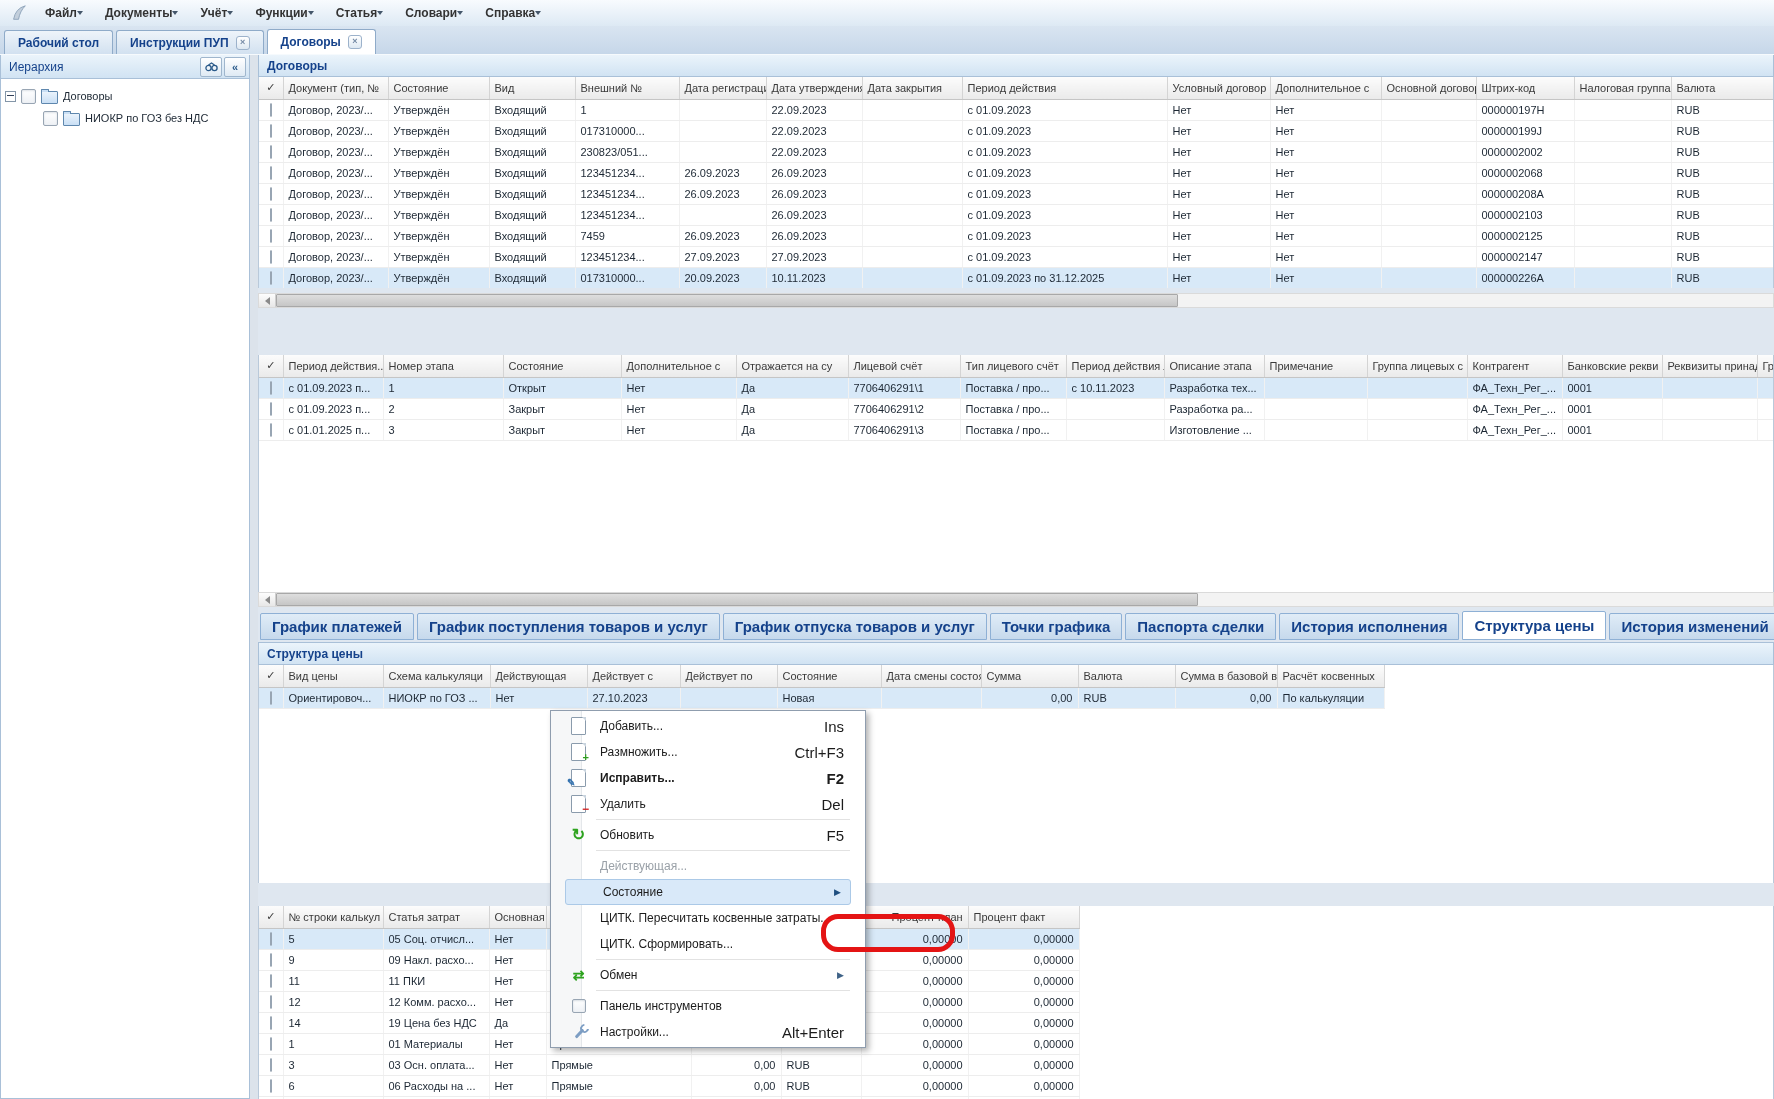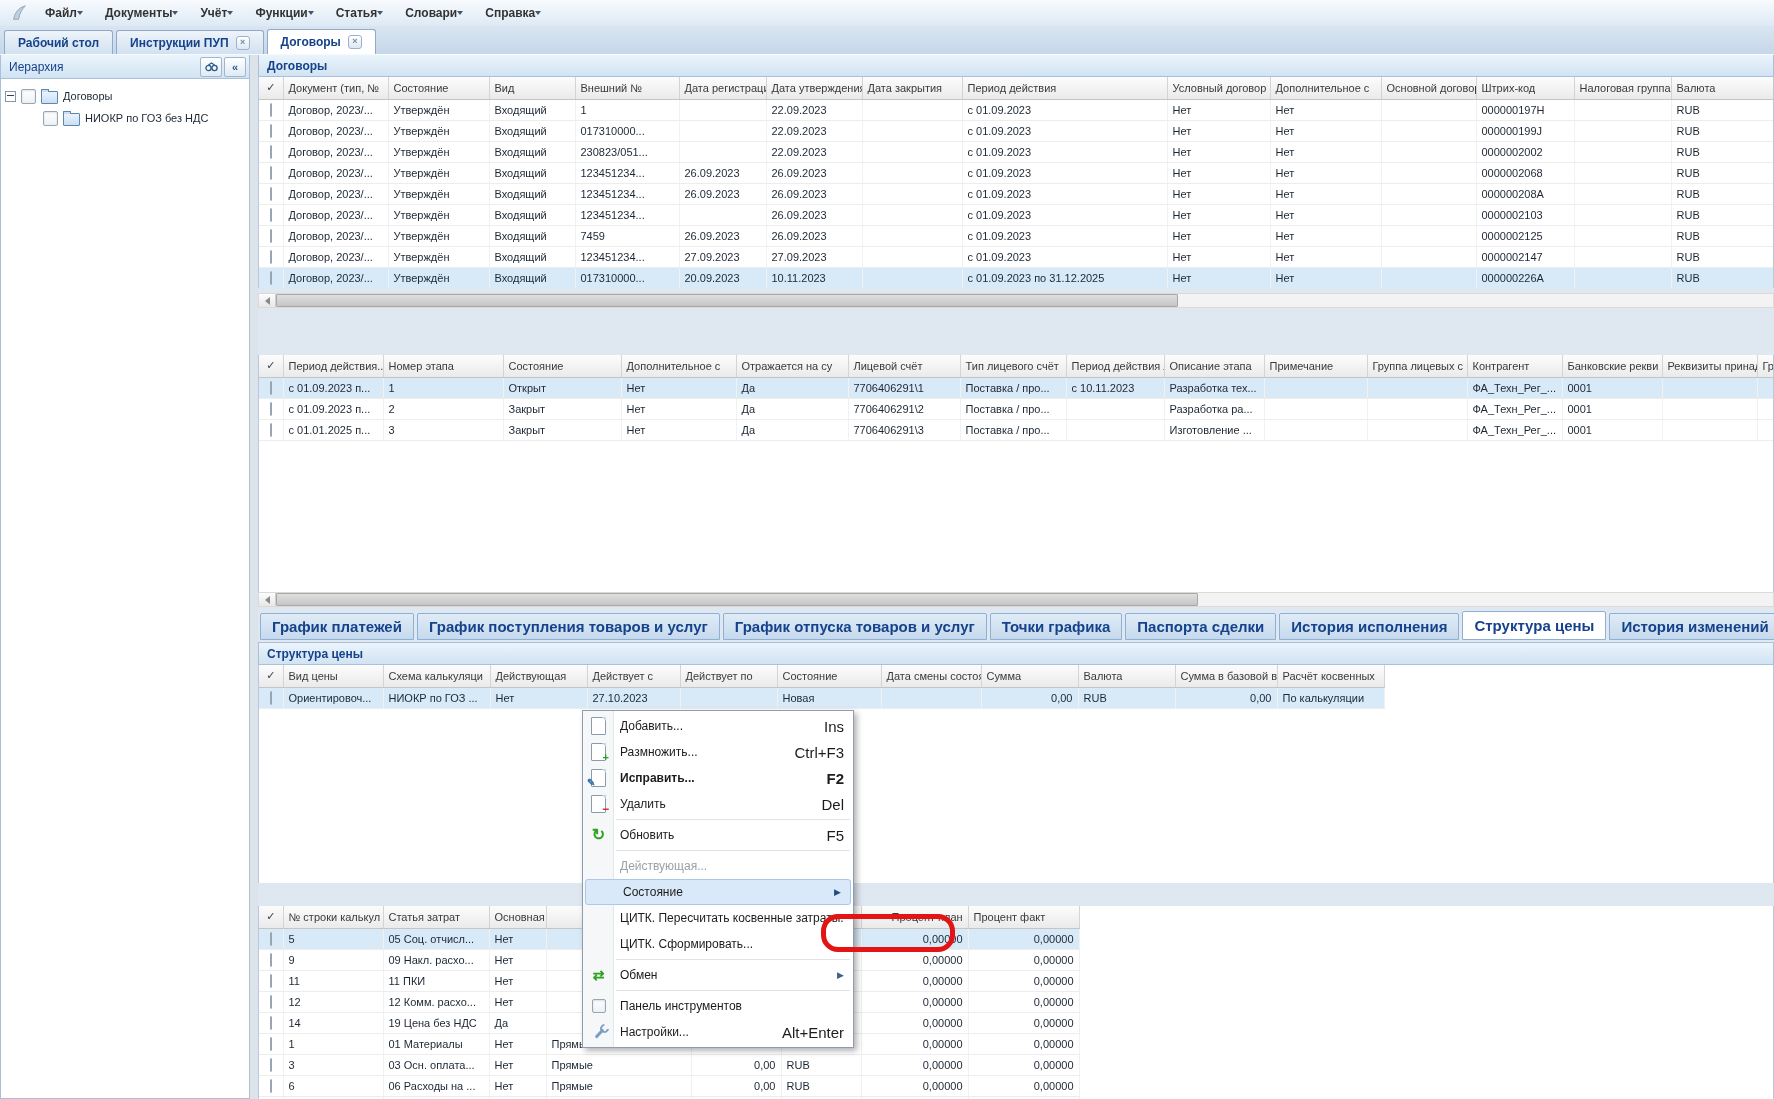--- a/index.html
+++ b/index.html
@@ -72,22 +72,22 @@
   .hs .sbtn::before{content:"";width:0;height:0;border-top:4px solid transparent;
     border-bottom:4px solid transparent;border-right:5px solid #8a8a8a}
   .hs .thumb{background:linear-gradient(#dedede,#c6c6c6);border:1px solid #a8a8a8;border-radius:1px}
   
   .dtabs{position:absolute;left:260px;top:612px;height:28px;display:flex;gap:3px;align-items:flex-end;z-index:4}
   .dtab{height:25px;padding:0 11px;border:1px solid #8eb0d5;border-radius:2px 2px 0 0;
     background:linear-gradient(#e0ecf7,#c6d9ec);display:flex;align-items:center;
     font-size:15px;font-weight:700;color:#15428b;white-space:nowrap}
   .dtab.active{background:#fff;height:27px}
   
-  .ctx{position:absolute;left:582px;top:710px;width:272px;box-sizing:border-box;
-    border:1px solid #8f9dae;box-shadow:3px 3px 6px rgba(0,0,0,.3);padding:2px 0;z-index:50;
+  .ctx{position:absolute;left:550px;top:710px;width:316px;box-sizing:border-box;
+    border:1px solid #8f9dae;box-shadow:3px 3px 6px rgba(0,0,0,.3);padding:2px 12px;z-index:50;
     background:linear-gradient(to right,#f6f7f8 0,#f6f7f8 30px,#e4e7ea 30px,#e4e7ea 31px,#fff 31px)}
   .mi{height:26px;display:flex;align-items:center;font-size:12px;color:#1c1c1c;padding-right:9px;position:relative}
   .mi .ic{width:31px;display:flex;justify-content:center;align-items:center;flex:none}
   .mi .lbl{flex:1;padding-left:6px;white-space:nowrap;overflow:hidden}
   .mi .sc{font-size:15px;color:#1c1c1c;flex:none}
   .mi.bold .lbl,.mi.bold .sc{font-weight:700}
   .mi.dis{color:#9aa1a8}
   .mi.hl{background:#d9e9f9;border:1px solid #abc9e7;border-radius:3px;margin:0 2px;height:24px}
   .sub-arrow{flex:none;margin-left:8px;color:#3e6287;font-size:9px}
   .sub-arrow::before{content:"▶"}

